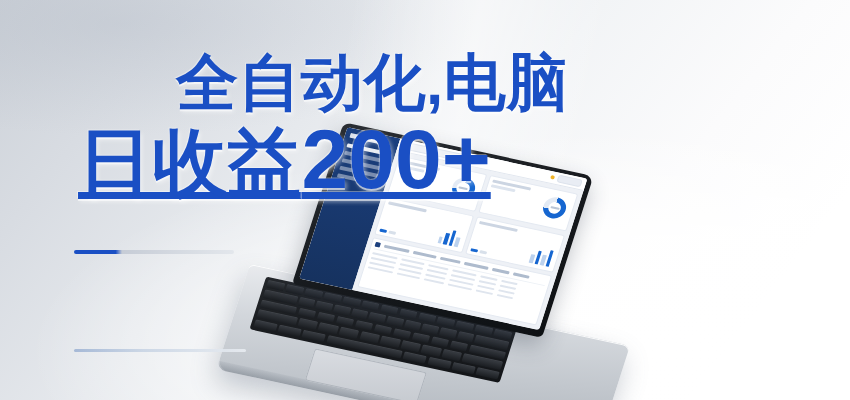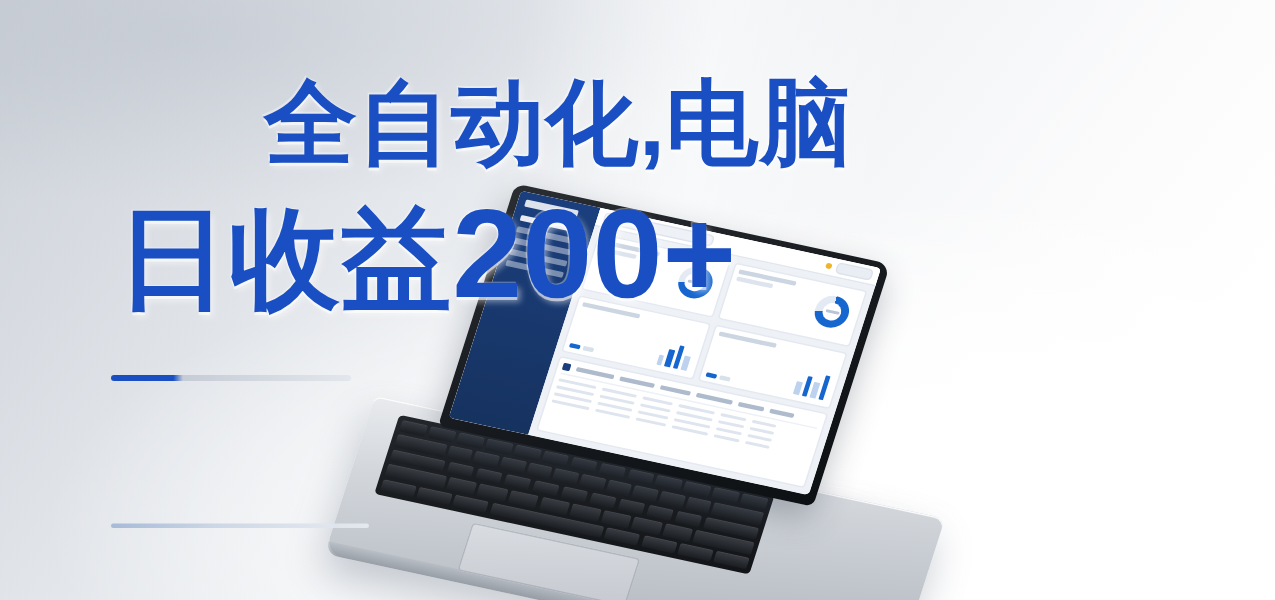--- a/index.html
+++ b/index.html
@@ -139,21 +139,21 @@
     color:#1a4fc4;
     font-weight:bold;
     letter-spacing:.5px;
     white-space:nowrap;
     text-shadow:
        0 2px 0 rgba(255,255,255,.55),
        2px 3px 4px rgba(255,255,255,.45),
       -1px -1px 0 rgba(255,255,255,.35);
   }
   #hl1{left:176px;top:52px;font-size:62px;line-height:62px;}
-  #hl2{left:78px;top:132px;font-size:74px;line-height:74px;}
+  #hl2{left:78px;top:122px;font-size:74px;line-height:74px;text-decoration:underline;}
   #hl2 .num{font-size:84px;letter-spacing:0px;}
 
   .accent-line{
     position:absolute;left:74px;top:250px;width:160px;height:4px;border-radius:2px;
     background:linear-gradient(90deg,#1a4fc4 0%,#1a4fc4 26%,#c6ccd6 30%,#e3e7ec 100%);
   }
   .subtitle{
     position:absolute;left:74px;top:272px;
     font-size:20px;font-weight:bold;color:#1c2024;letter-spacing:1px;white-space:nowrap;
     text-shadow:0 1px 0 rgba(255,255,255,.6);

